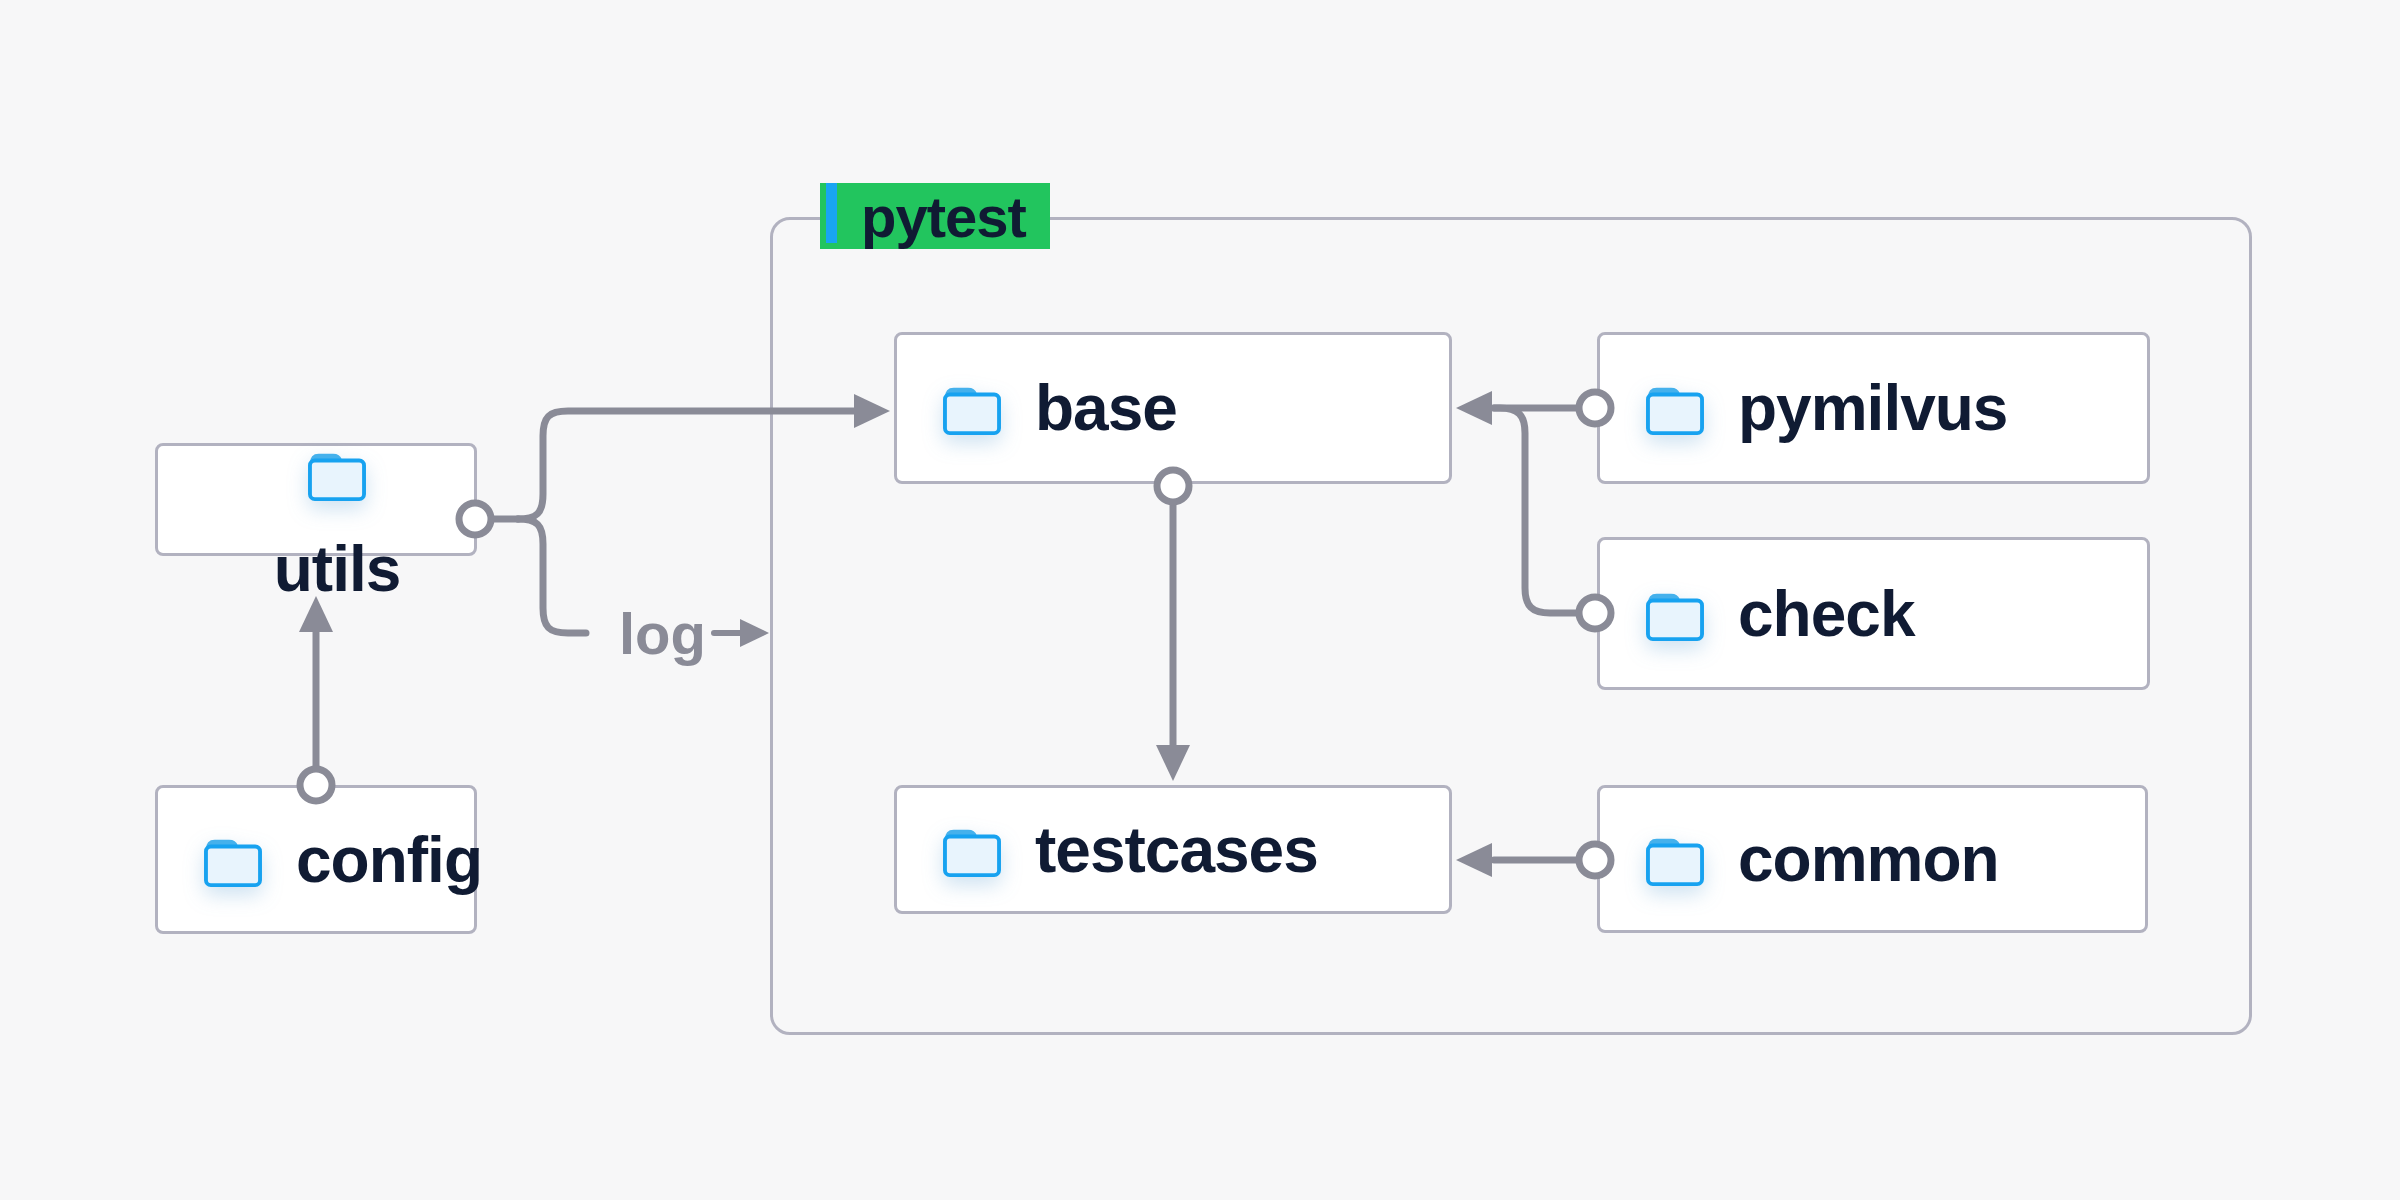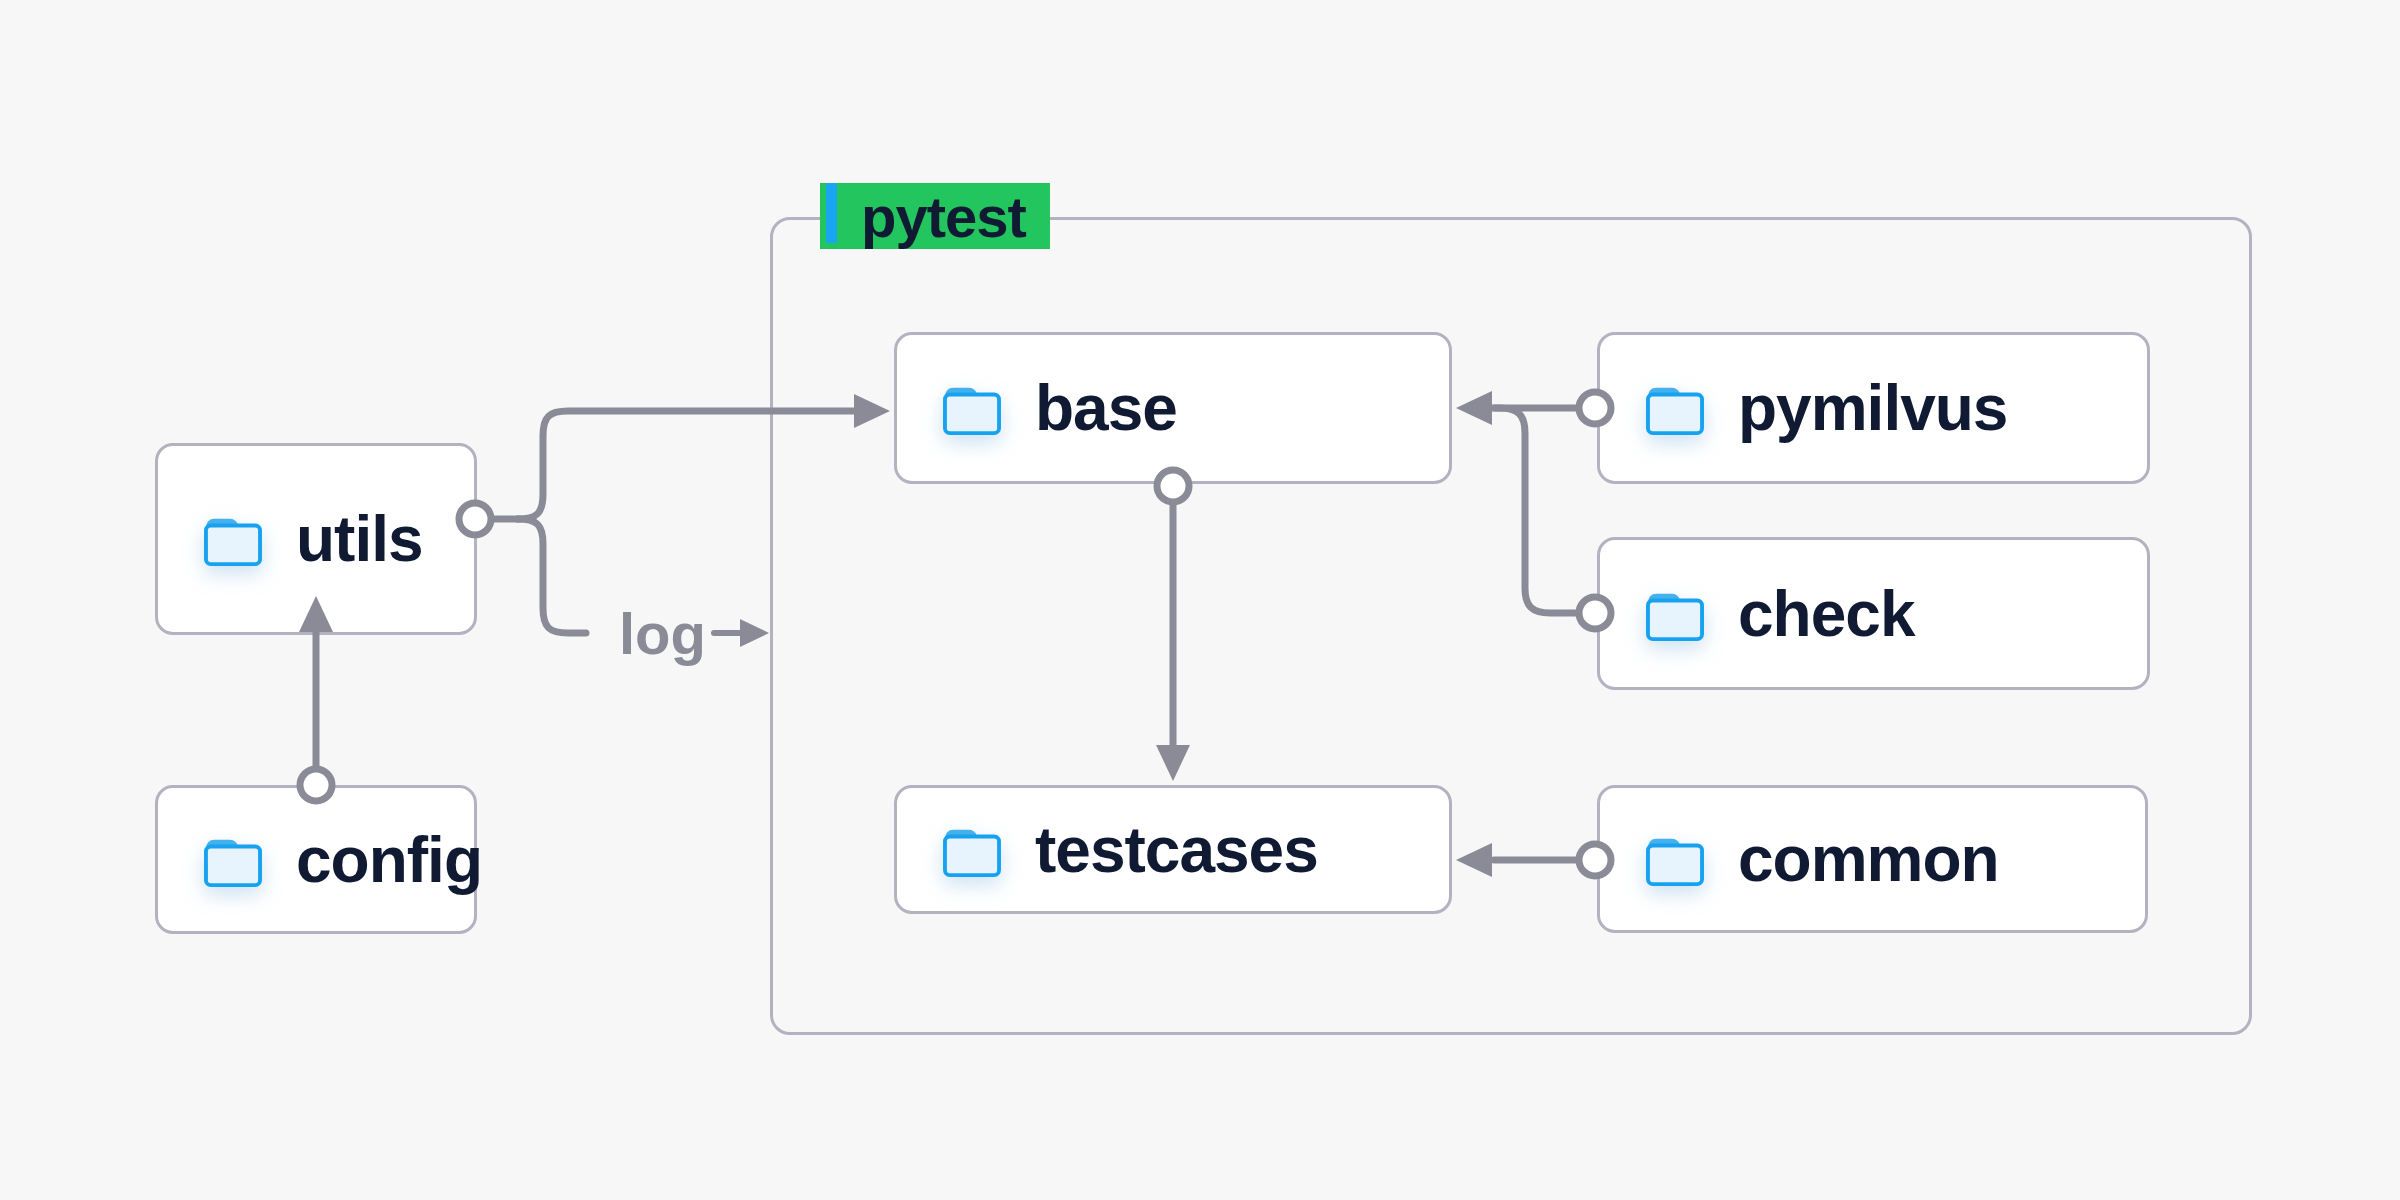--- a/index.html
+++ b/index.html
@@ -36,35 +36,35 @@
   .group-label .group-title{
     font-size:58px;font-weight:700;color:#101b33;
     letter-spacing:-1px;
   }
 
   
   .node{
     position:absolute;
     background:#ffffff;
     border:3px solid #b2b2c0;
-    border-radius:18px;
+    border-radius:8px;
     display:flex;align-items:center;
     padding-left:42px;
     box-sizing:border-box;
     gap:30px;
     z-index:5;
   }
   .node .label{
     font-size:64px;font-weight:700;color:#101b33;
     letter-spacing:-1px;
     white-space:nowrap;
   }
   .folder{display:inline-flex;filter:drop-shadow(0 8px 10px rgba(60,140,200,0.25));}
 
-  .n-utils    {left:155px;top:443px;width:322px;height:192px;}
+  .n-utils    {left:155px;top:443px;width:322px;height:113px;flex-direction:column;}
   .n-config   {left:155px;top:785px;width:322px;height:149px;}
   .n-base     {left:894px;top:332px;width:558px;height:152px;}
   .n-pymilvus {left:1597px;top:332px;width:553px;height:152px;}
   .n-check    {left:1597px;top:537px;width:553px;height:153px;}
   .n-testcases{left:894px;top:785px;width:558px;height:129px;}
   .n-common   {left:1597px;top:785px;width:551px;height:148px;}
 
   
   svg.edges{
     position:absolute;left:0;top:0;width:2400px;height:1200px;

